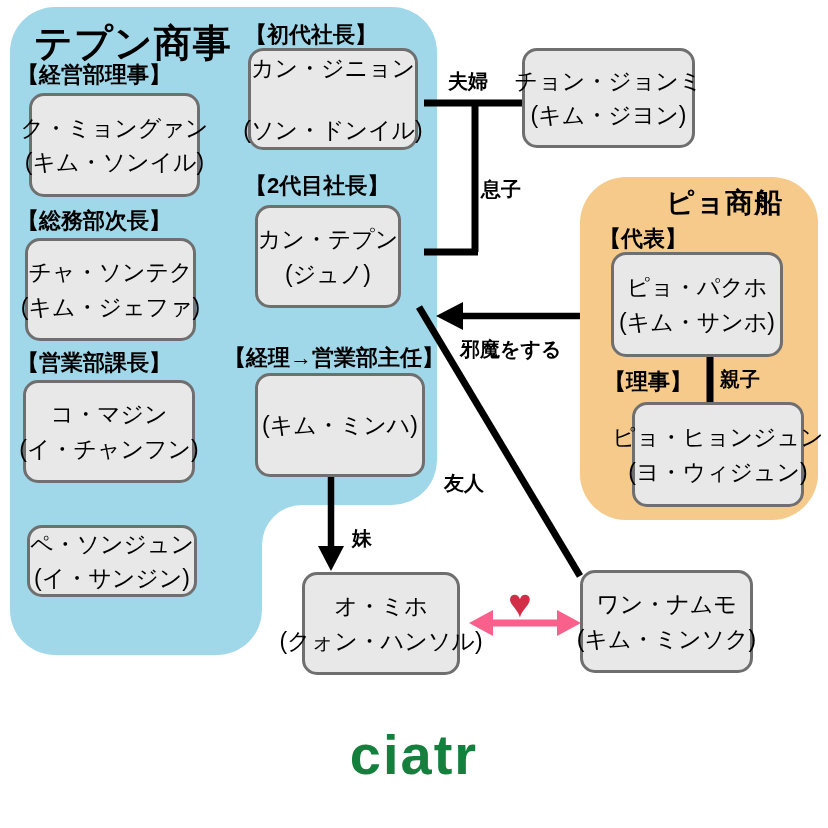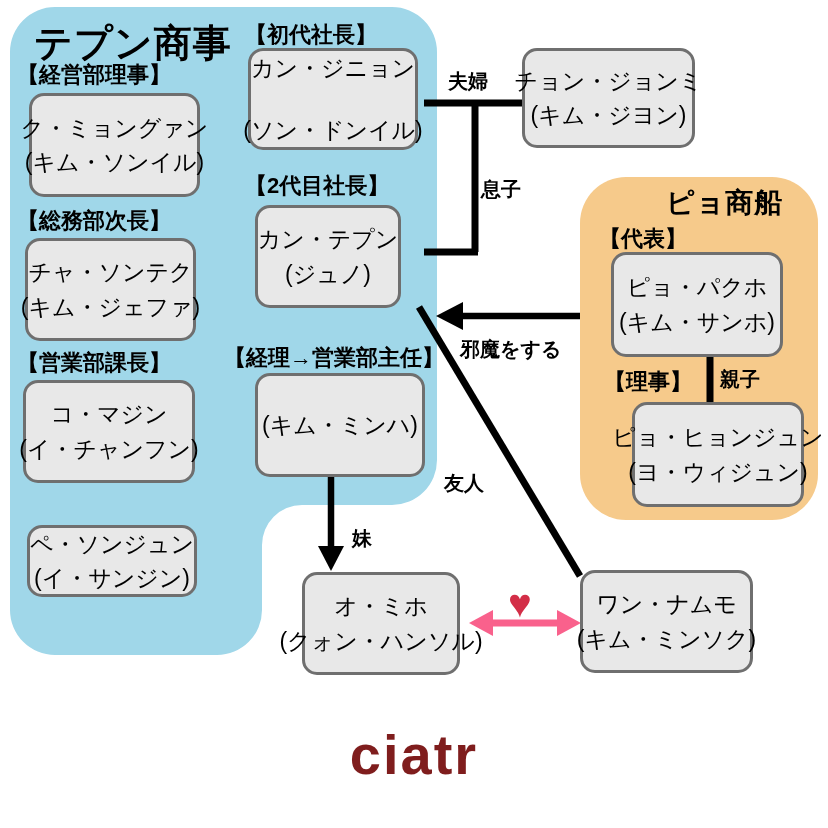--- a/index.html
+++ b/index.html
@@ -21,21 +21,21 @@
     position:absolute;font-size:28px;font-weight:800;white-space:nowrap;z-index:4;letter-spacing:1px;
   }
   .rel{
     position:absolute;font-size:20px;font-weight:600;white-space:nowrap;z-index:4;
   }
   .heart{
     position:absolute;left:508px;top:583px;font-size:40px;color:#d32e47;z-index:5;line-height:1;
   }
   .logo{
     position:absolute;left:0;right:0;top:722px;text-align:center;
-    font-size:56px;font-weight:700;color:#7f1d1d;letter-spacing:2px;z-index:4;
+    font-size:56px;font-weight:700;color:#15803d;letter-spacing:2px;z-index:4;
   }
 </style>
 </head>
 <body>
 
 <div class="canvas">
 
   <svg class="layer" width="828" height="828" viewBox="0 0 828 828">
 
     <path d="M 55 7 H 392 A 45 45 0 0 1 437 52 V 460 A 45 45 0 0 1 392 505 H 302 A 40 40 0 0 0 262 545 V 610 A 45 45 0 0 1 217 655 H 55 A 45 45 0 0 1 10 610 V 52 A 45 45 0 0 1 55 7 Z" fill="#a0d7e9"></path>

